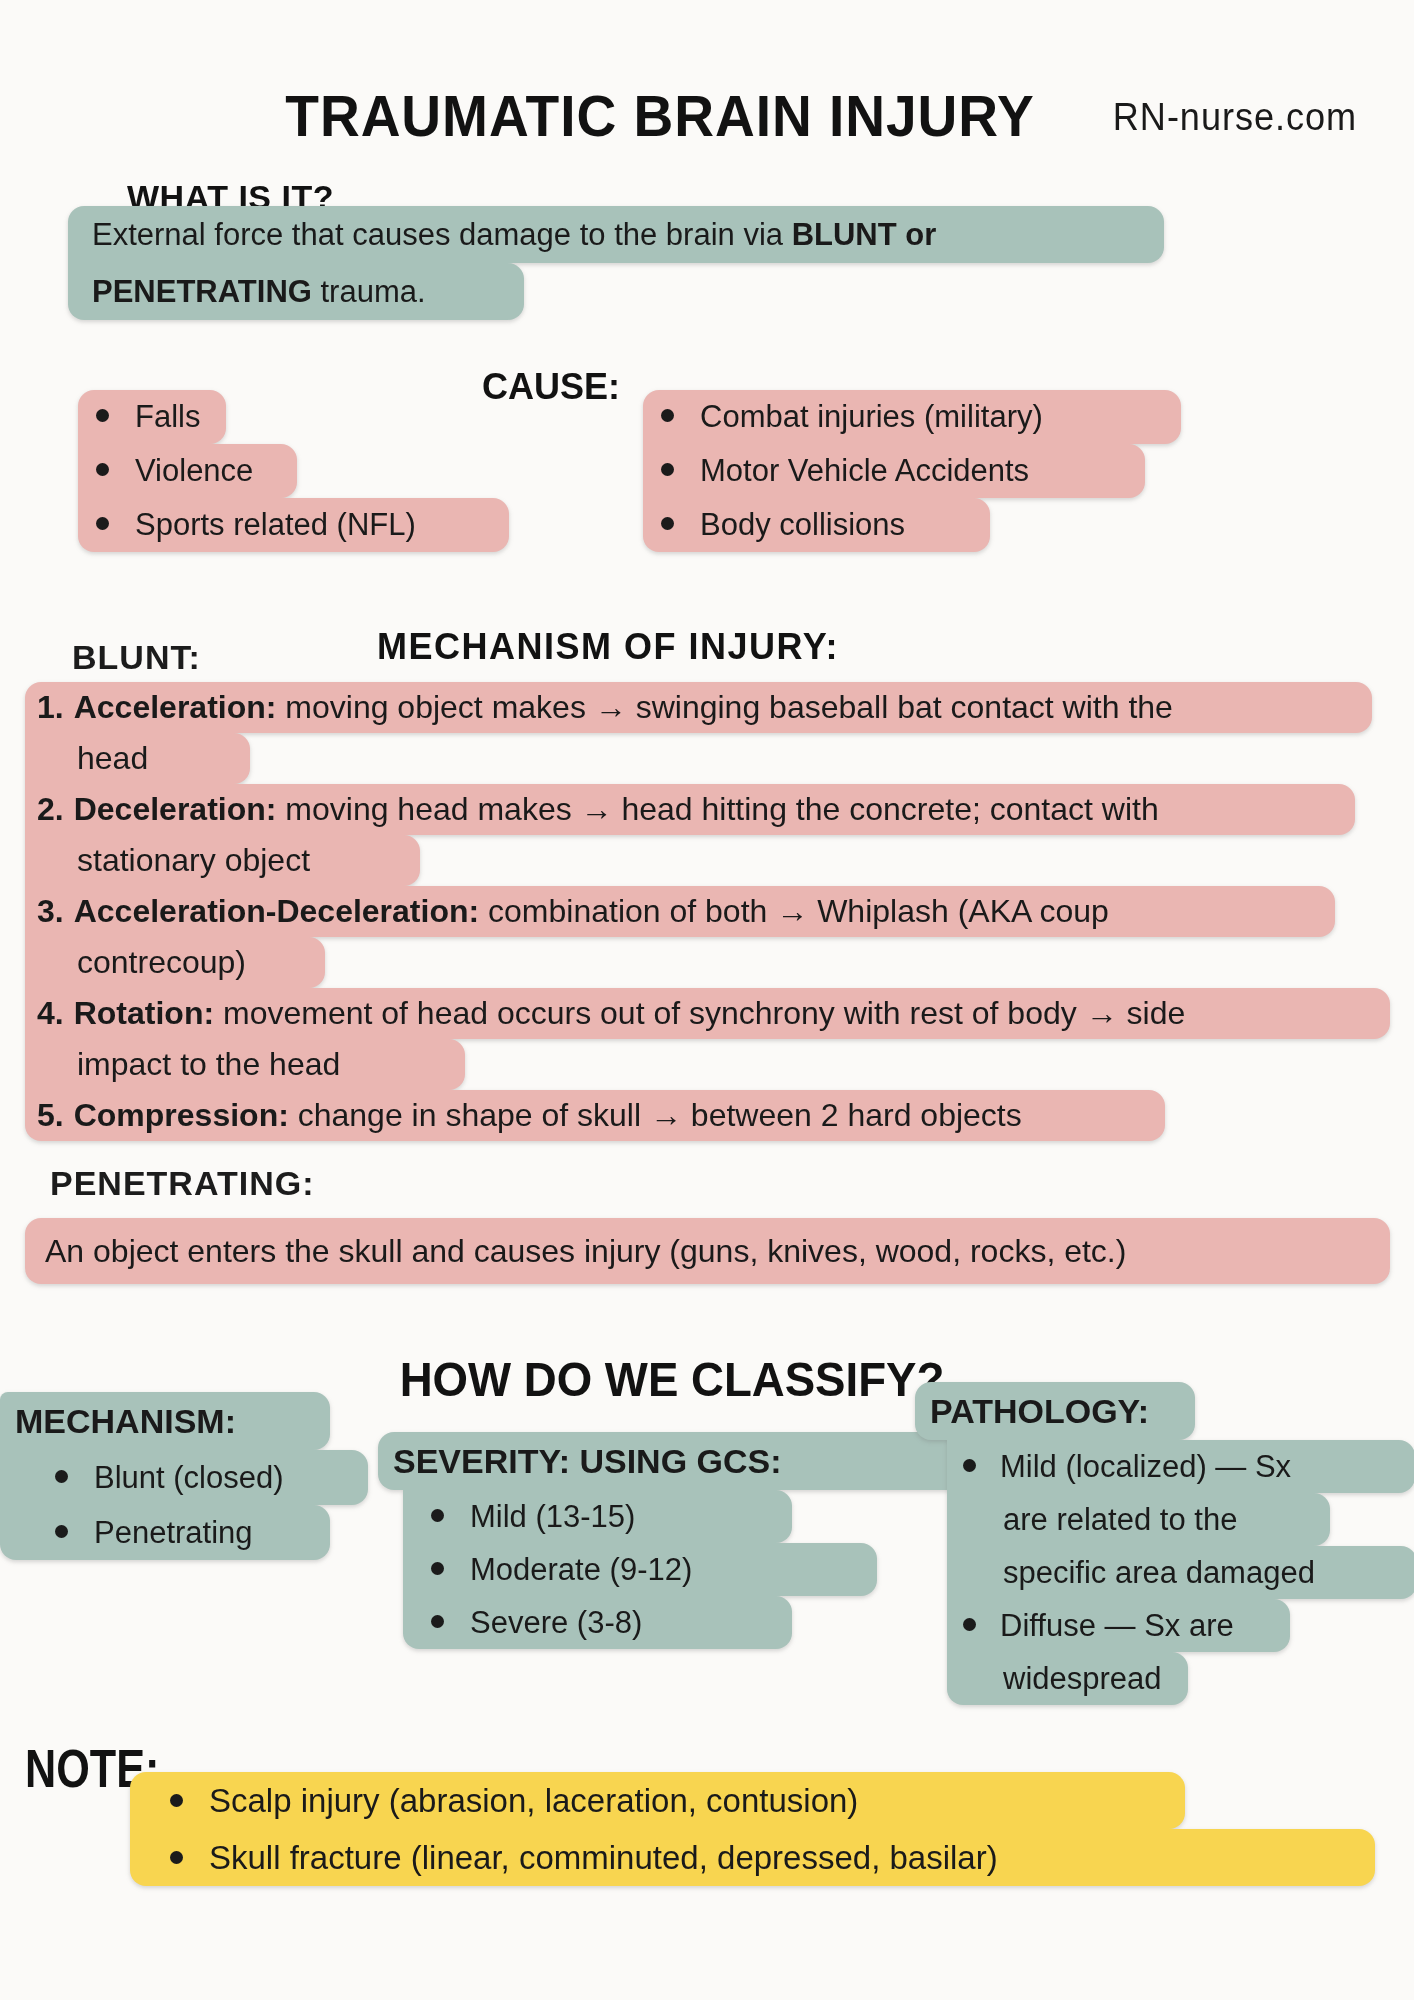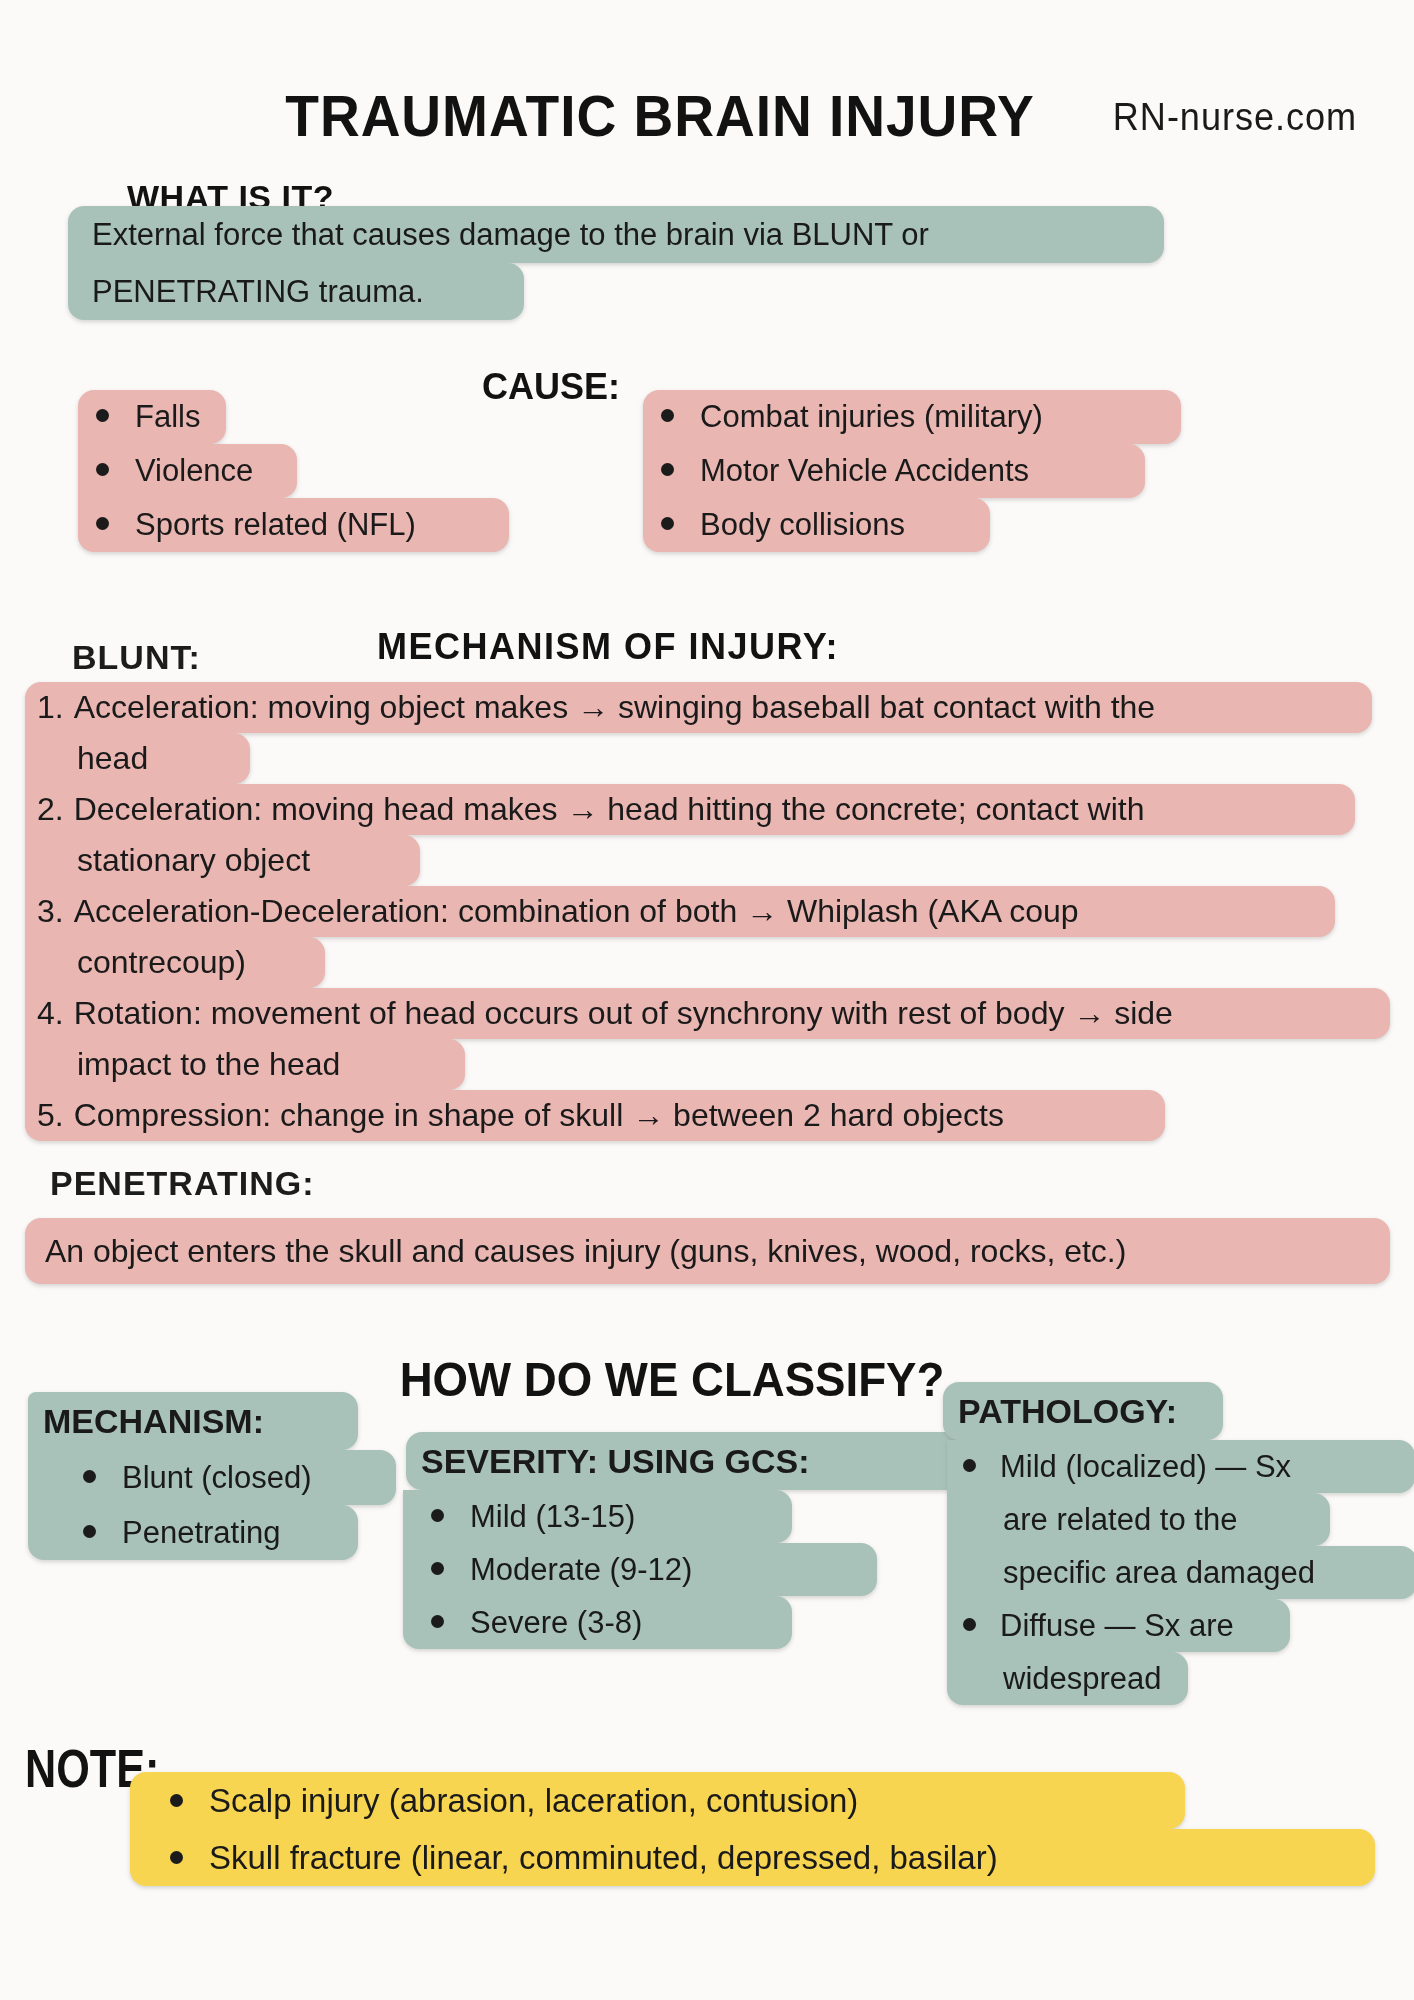--- a/index.html
+++ b/index.html
@@ -46,39 +46,39 @@
   .cause-l .hl-line,.cause-r .hl-line{height:54px;line-height:54px;font-size:31px;padding-left:18px;}
   
   .mech{top:682px;left:25px;}
   .mech .hl-line{height:51px;line-height:51px;font-size:32px;padding-left:12px;}
   .mech .l2{padding-left:52px;}
   .mech .num{margin-right:10px;}
   
   .penbox{top:1218px;left:25px;}
   .penbox .hl-line{height:66px;line-height:66px;font-size:32px;padding-left:20px;}
   
-  .gbox .hl-line{font-size:31px;margin-left:28px;}
+  .gbox .hl-line{font-size:31px;}
   .gbox .bhead{height:58px;line-height:58px;font-size:34px;font-weight:bold;padding-left:15px;}
   .box-mech{top:1392px;left:0;}
   .box-mech .hl-line:first-child{border-top-left-radius:8px;}
   .box-mech .blt{height:55px;line-height:55px;padding-left:55px;}
   .box-sev{top:1432px;left:378px;}
   .box-sev .bhead{border-bottom-left-radius:16px;}
   .box-sev .blt{height:53px;line-height:53px;margin-left:25px;padding-left:28px;}
   .box-path{top:1382px;left:915px;}
   .box-path .bhead{border-bottom-left-radius:16px;}
   .box-path .blt,.box-path .cont{height:53px;line-height:53px;margin-left:32px;}
   .box-path .blt{padding-left:16px;}
   .box-path .blt::before{margin-right:24px;}
   .box-path .cont{padding-left:56px;}
   
   .notebox{top:1772px;left:130px;}
   .notebox .nhead{height:60px;line-height:60px;font-size:32px;font-weight:bold;padding-left:35px;}
   .notebox .blt{height:57px;line-height:57px;font-size:33px;padding-left:40px;}
-  b{font-weight:normal;}
+  b{font-weight:bold;}
 </style>
 </head>
 <body>
 
 <div class="canvas">
 
   <h1 class="abs heavy center title">TRAUMATIC BRAIN INJURY</h1>
   <div class="abs watermark">RN-nurse.com</div>
 
   <h2 class="abs heavy h-what">WHAT IS IT?</h2>

